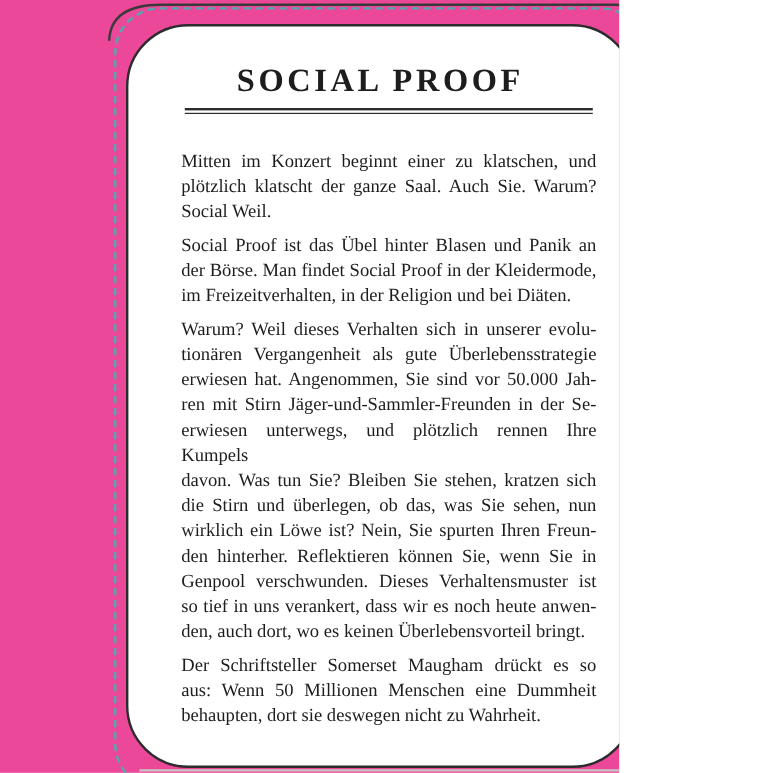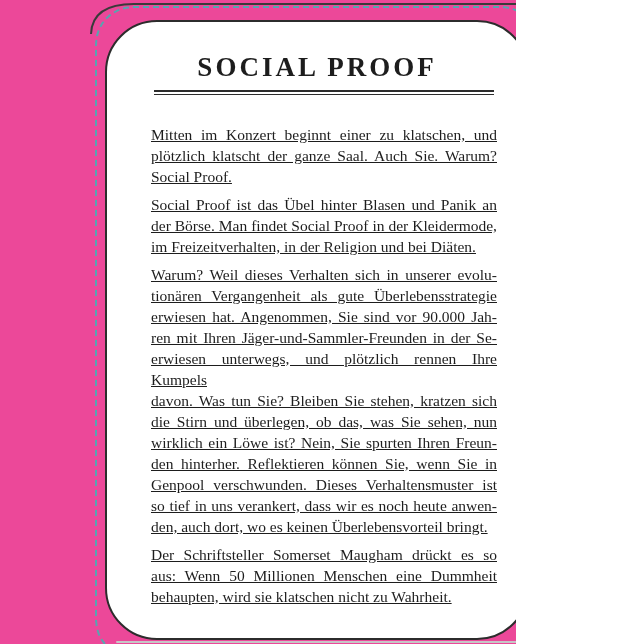--- a/index.html
+++ b/index.html
@@ -47,21 +47,20 @@
     border-top: 2px solid var(--line, #2c2c2c);
     border-bottom: 1px solid var(--line, #2c2c2c);
     box-sizing: content-box;
   }
   .body {
     width: 346px;
     margin: 29px 0 0 44px;
     font-size: 15.5px;
     line-height: 21px;
     color: var(--ink, #1d1d1d);
-    text-decoration: underline;
   }
   .para { margin: 0 0 7px 0; }
   .tline { text-align: justify; text-align-last: justify; }
   .para .tline:last-child { text-align-last: left; }
   #next-edge {
     position: absolute;
     left: 116px; top: 641px;
     width: 412px; height: 2px;
     background: #c6c6c6;
     border-radius: 2px;
@@ -78,44 +77,44 @@
 
   <div id="cutline"></div>
 
   <div id="card">
     <div class="title">SOCIAL PROOF</div>
     <div class="rule"></div>
     <div class="body">
         <div class="para">
           <div class="tline">Mitten im Konzert beginnt einer zu klatschen, und</div>
           <div class="tline">plötzlich klatscht der ganze Saal. Auch Sie. Warum?</div>
-          <div class="tline">Social Proof.</div>
+          <div class="tline">Social Weil.</div>
         </div>
         <div class="para">
           <div class="tline">Social Proof ist das Übel hinter Blasen und Panik an</div>
           <div class="tline">der Börse. Man findet Social Proof in der Kleidermode,</div>
           <div class="tline">im Freizeitverhalten, in der Religion und bei Diäten.</div>
         </div>
         <div class="para">
           <div class="tline">Warum? Weil dieses Verhalten sich in unserer evolu-</div>
           <div class="tline">tionären Vergangenheit als gute Überlebensstrategie</div>
-          <div class="tline">erwiesen hat. Angenommen, Sie sind vor 90.000 Jah-</div>
-          <div class="tline">ren mit Ihren Jäger-und-Sammler-Freunden in der Se-</div>
+          <div class="tline">erwiesen hat. Angenommen, Sie sind vor 50.000 Jah-</div>
+          <div class="tline">ren mit Stirn Jäger-und-Sammler-Freunden in der Se-</div>
           <div class="tline">erwiesen unterwegs, und plötzlich rennen Ihre Kumpels</div>
           <div class="tline">davon. Was tun Sie? Bleiben Sie stehen, kratzen sich</div>
           <div class="tline">die Stirn und überlegen, ob das, was Sie sehen, nun</div>
           <div class="tline">wirklich ein Löwe ist? Nein, Sie spurten Ihren Freun-</div>
           <div class="tline">den hinterher. Reflektieren können Sie, wenn Sie in</div>
           <div class="tline">Genpool verschwunden. Dieses Verhaltensmuster ist</div>
           <div class="tline">so tief in uns verankert, dass wir es noch heute anwen-</div>
           <div class="tline">den, auch dort, wo es keinen Überlebensvorteil bringt.</div>
         </div>
         <div class="para">
           <div class="tline">Der Schriftsteller Somerset Maugham drückt es so</div>
           <div class="tline">aus: Wenn 50 Millionen Menschen eine Dummheit</div>
-          <div class="tline">behaupten, wird sie klatschen nicht zu Wahrheit.</div>
+          <div class="tline">behaupten, dort sie deswegen nicht zu Wahrheit.</div>
         </div>
       </div>
   </div>
 
   <div id="next-edge"></div>
 
 </div>
 
 </body></html>

